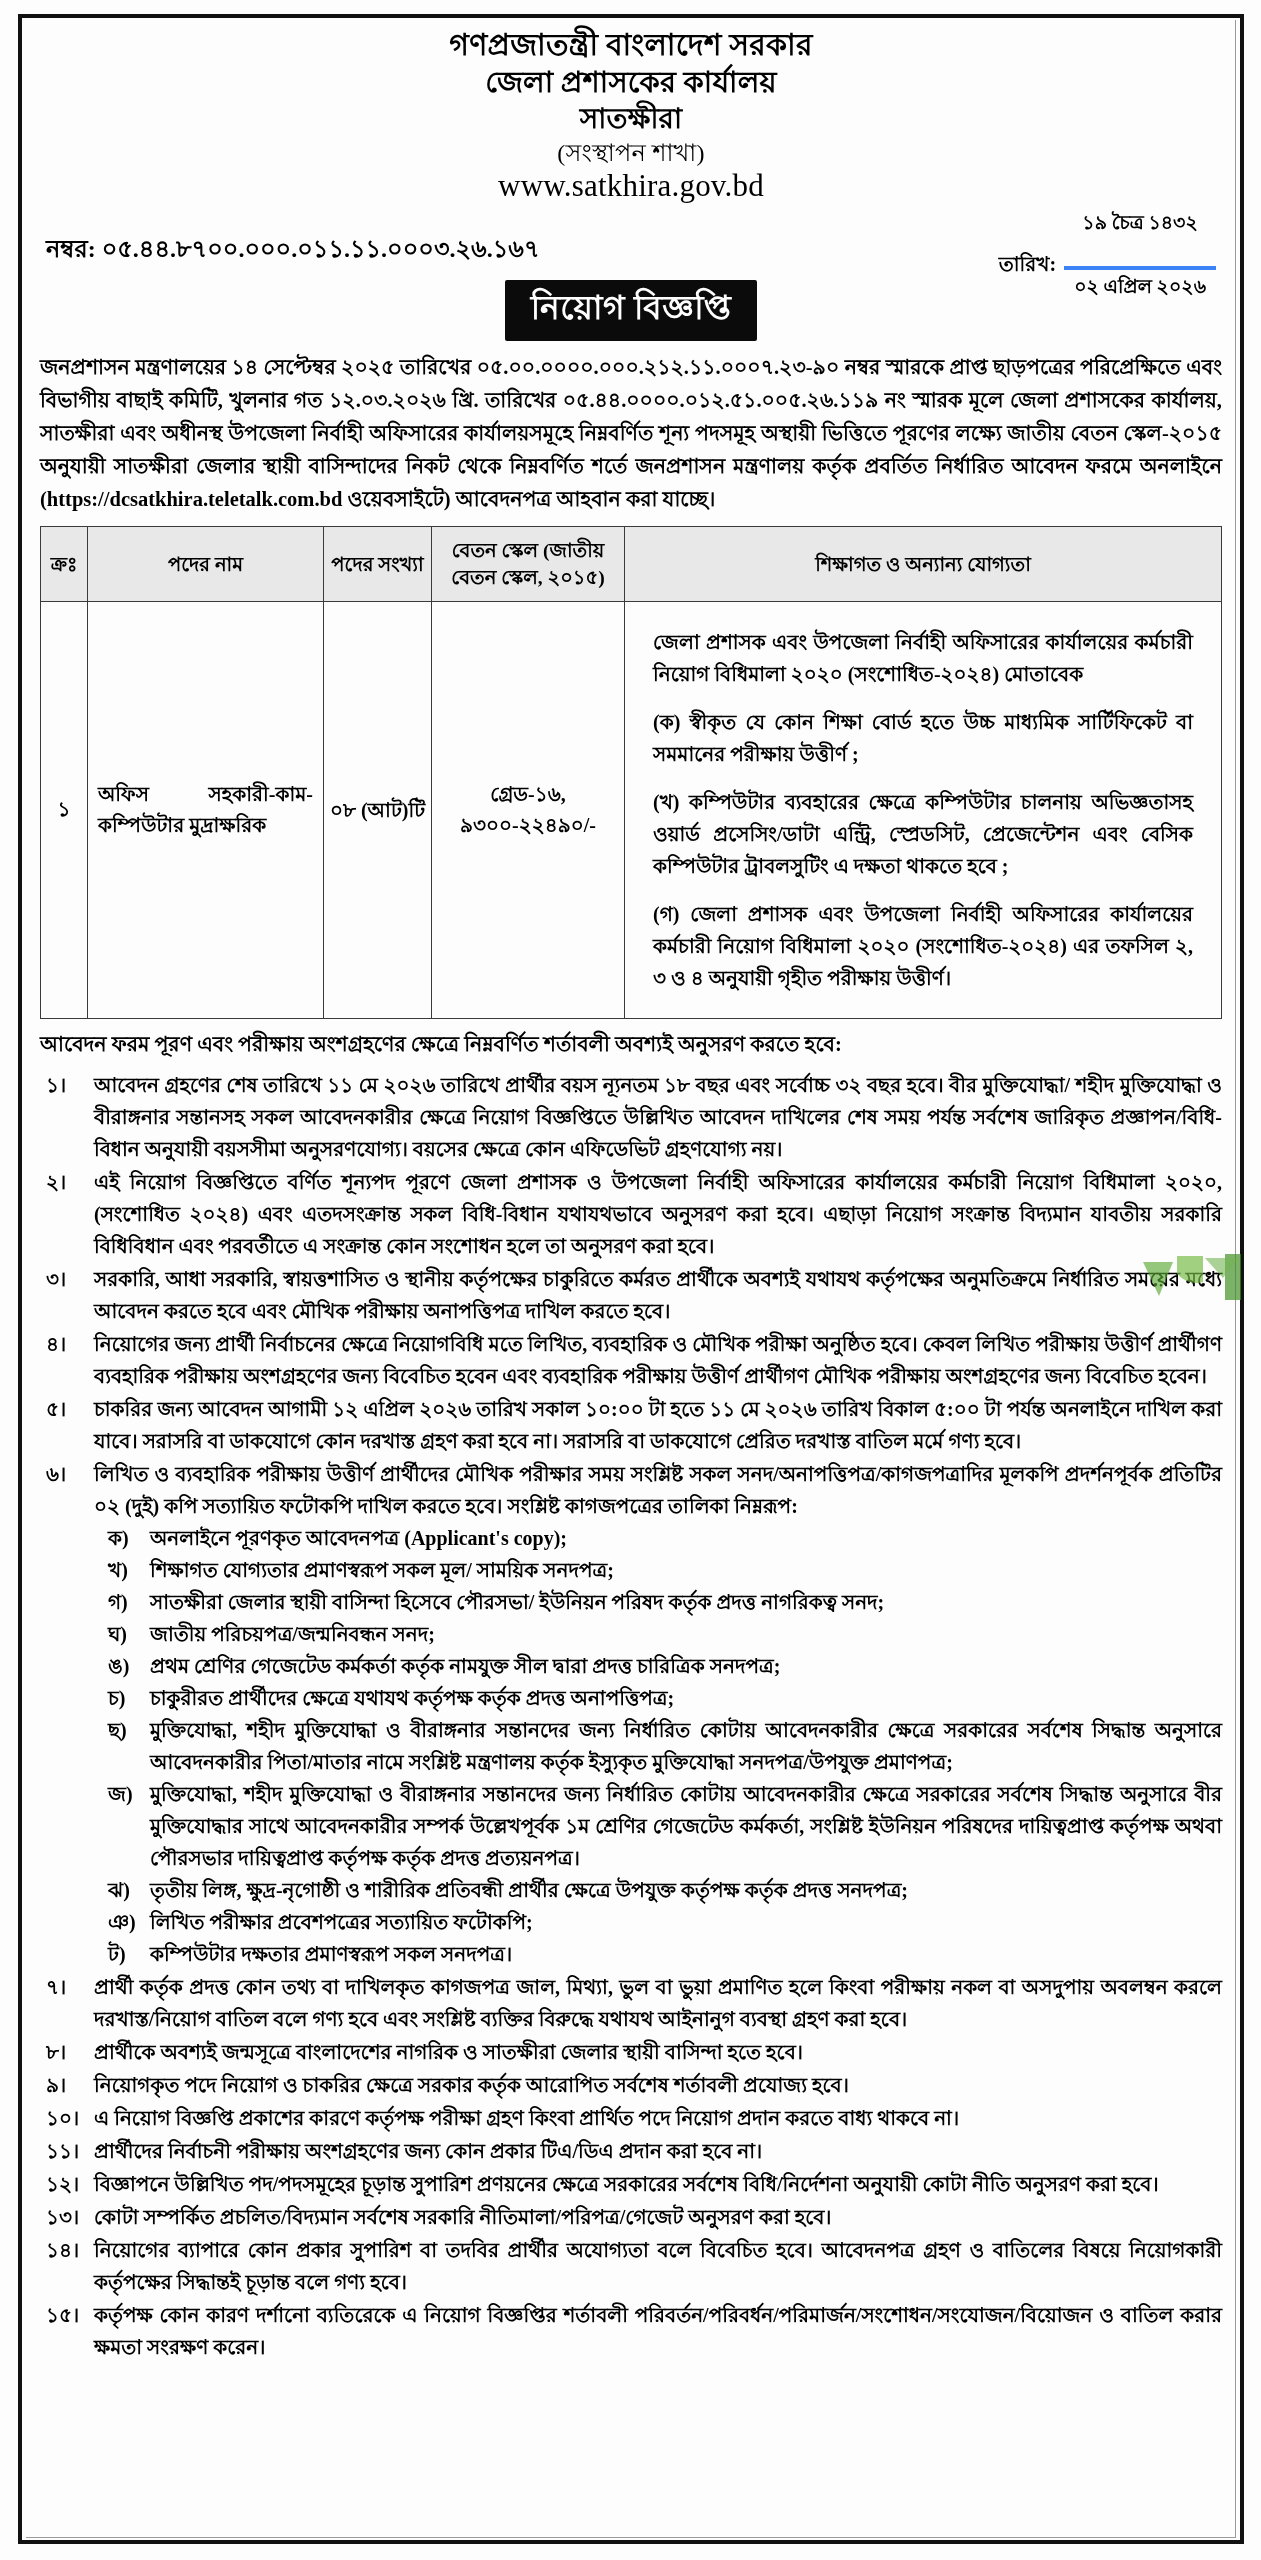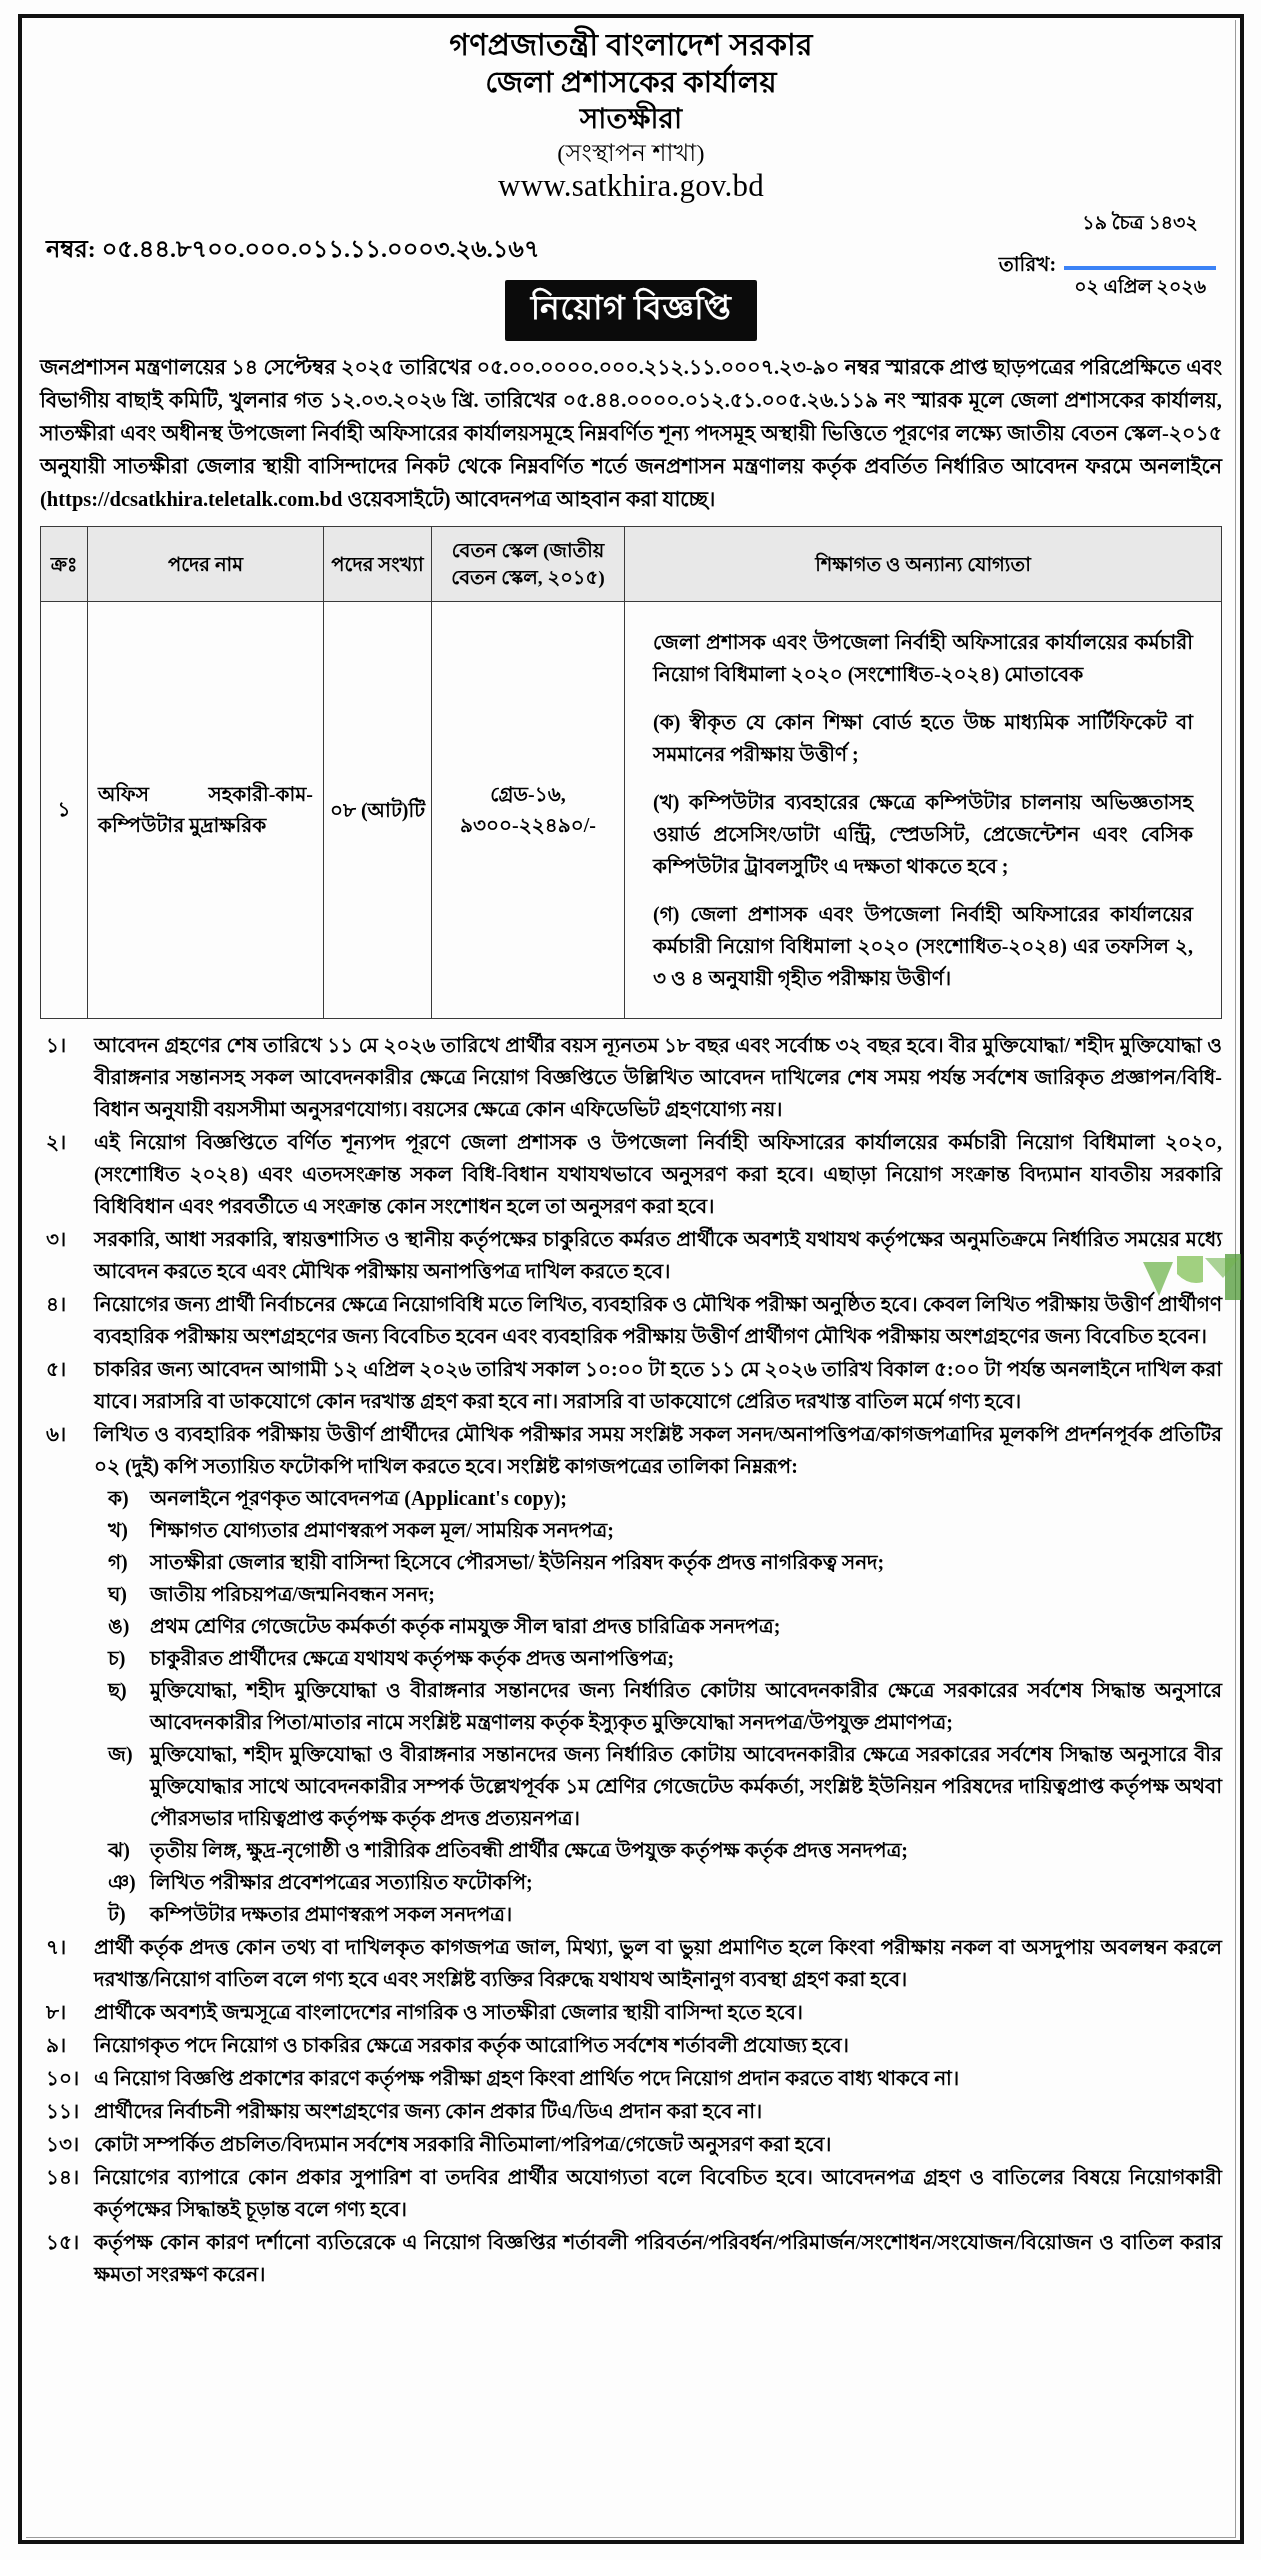--- a/index.html
+++ b/index.html
@@ -264,20 +264,21 @@
           <td class="c-qual">
             <p>জেলা প্রশাসক এবং উপজেলা নির্বাহী অফিসারের কার্যালয়ের কর্মচারী নিয়োগ বিধিমালা ২০২০ (সংশোধিত-২০২৪) মোতাবেক</p>
             <p>(ক) স্বীকৃত যে কোন শিক্ষা বোর্ড হতে উচ্চ মাধ্যমিক সার্টিফিকেট বা সমমানের পরীক্ষায় উত্তীর্ণ ;</p>
             <p>(খ) কম্পিউটার ব্যবহারের ক্ষেত্রে কম্পিউটার চালনায় অভিজ্ঞতাসহ ওয়ার্ড প্রসেসিং/ডাটা এন্ট্রি, স্প্রেডসিট, প্রেজেন্টেশন এবং বেসিক কম্পিউটার ট্রাবলসুটিং এ দক্ষতা থাকতে হবে ;</p>
             <p>(গ) জেলা প্রশাসক এবং উপজেলা নির্বাহী অফিসারের কার্যালয়ের কর্মচারী নিয়োগ বিধিমালা ২০২০ (সংশোধিত-২০২৪) এর তফসিল ২, ৩ ও ৪ অনুযায়ী গৃহীত পরীক্ষায় উত্তীর্ণ।</p>
           </td>
         </tr>
       </tbody>
     </table>
 
+    <div class="cond-head">আবেদন ফরম পূরণ এবং পরীক্ষায় অংশগ্রহণের ক্ষেত্রে নিম্নবর্ণিত শর্তাবলী অবশ্যই অনুসরণ করতে হবে:</div>
     <ol class="conds" id="conditions-list">
         <li>
           <span class="marker">১।</span>
           <span class="body"><span>আবেদন গ্রহণের শেষ তারিখে ১১ মে ২০২৬ তারিখে প্রার্থীর বয়স ন্যূনতম ১৮ বছর এবং সর্বোচ্চ ৩২ বছর হবে। বীর মুক্তিযোদ্ধা/ শহীদ মুক্তিযোদ্ধা ও বীরাঙ্গনার সন্তানসহ সকল আবেদনকারীর ক্ষেত্রে নিয়োগ বিজ্ঞপ্তিতে উল্লিখিত আবেদন দাখিলের শেষ সময় পর্যন্ত সর্বশেষ জারিকৃত প্রজ্ঞাপন/বিধি-বিধান অনুযায়ী বয়সসীমা অনুসরণযোগ্য। বয়সের ক্ষেত্রে কোন এফিডেভিট গ্রহণযোগ্য নয়।</span></span>
         </li>
         <li>
           <span class="marker">২।</span>
           <span class="body"><span>এই নিয়োগ বিজ্ঞপ্তিতে বর্ণিত শূন্যপদ পূরণে জেলা প্রশাসক ও উপজেলা নির্বাহী অফিসারের কার্যালয়ের কর্মচারী নিয়োগ বিধিমালা ২০২০, (সংশোধিত ২০২৪) এবং এতদসংক্রান্ত সকল বিধি-বিধান যথাযথভাবে অনুসরণ করা হবে। এছাড়া নিয়োগ সংক্রান্ত বিদ্যমান যাবতীয় সরকারি বিধিবিধান এবং পরবর্তীতে এ সংক্রান্ত কোন সংশোধন হলে তা অনুসরণ করা হবে।</span></span>
         </li>
         <li>
@@ -353,20 +354,24 @@
           <span class="marker">৯।</span>
           <span class="body"><span>নিয়োগকৃত পদে নিয়োগ ও চাকরির ক্ষেত্রে সরকার কর্তৃক আরোপিত সর্বশেষ শর্তাবলী প্রযোজ্য হবে।</span></span>
         </li>
         <li>
           <span class="marker">১০।</span>
           <span class="body"><span>এ নিয়োগ বিজ্ঞপ্তি প্রকাশের কারণে কর্তৃপক্ষ পরীক্ষা গ্রহণ কিংবা প্রার্থিত পদে নিয়োগ প্রদান করতে বাধ্য থাকবে না।</span></span>
         </li>
         <li>
           <span class="marker">১১।</span>
           <span class="body"><span>প্রার্থীদের নির্বাচনী পরীক্ষায় অংশগ্রহণের জন্য কোন প্রকার টিএ/ডিএ প্রদান করা হবে না।</span></span>
+        </li>
+        <li>
+          <span class="marker">১২।</span>
+          <span class="body"><span>বিজ্ঞাপনে উল্লিখিত পদ/পদসমূহের চূড়ান্ত সুপারিশ প্রণয়নের ক্ষেত্রে সরকারের সর্বশেষ বিধি/নির্দেশনা অনুযায়ী কোটা নীতি অনুসরণ করা হবে।</span></span>
         </li>
         <li>
           <span class="marker">১৩।</span>
           <span class="body"><span>কোটা সম্পর্কিত প্রচলিত/বিদ্যমান সর্বশেষ সরকারি নীতিমালা/পরিপত্র/গেজেট অনুসরণ করা হবে।</span></span>
         </li>
         <li>
           <span class="marker">১৪।</span>
           <span class="body"><span>নিয়োগের ব্যাপারে কোন প্রকার সুপারিশ বা তদবির প্রার্থীর অযোগ্যতা বলে বিবেচিত হবে। আবেদনপত্র গ্রহণ ও বাতিলের বিষয়ে নিয়োগকারী কর্তৃপক্ষের সিদ্ধান্তই চূড়ান্ত বলে গণ্য হবে।</span></span>
         </li>
         <li>

